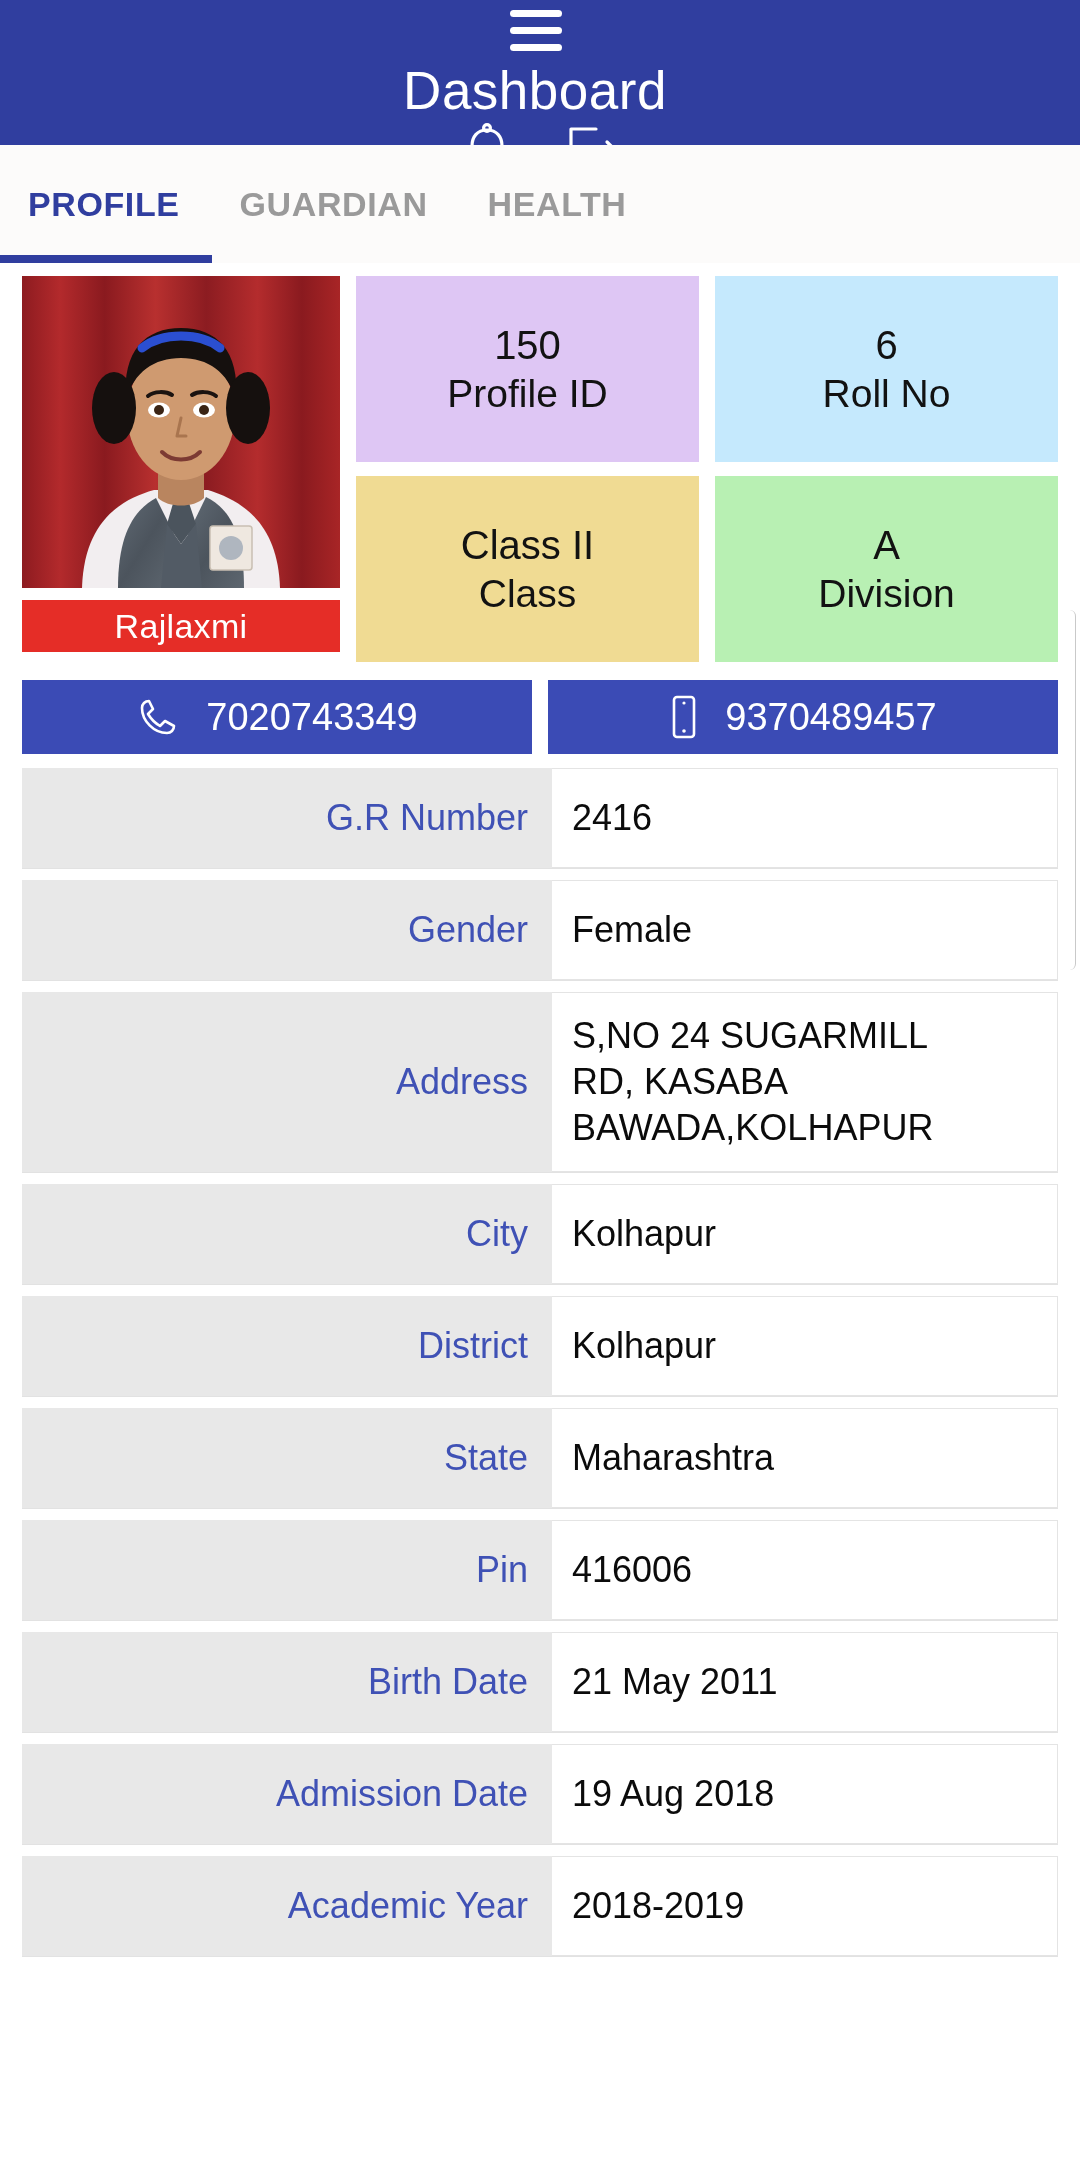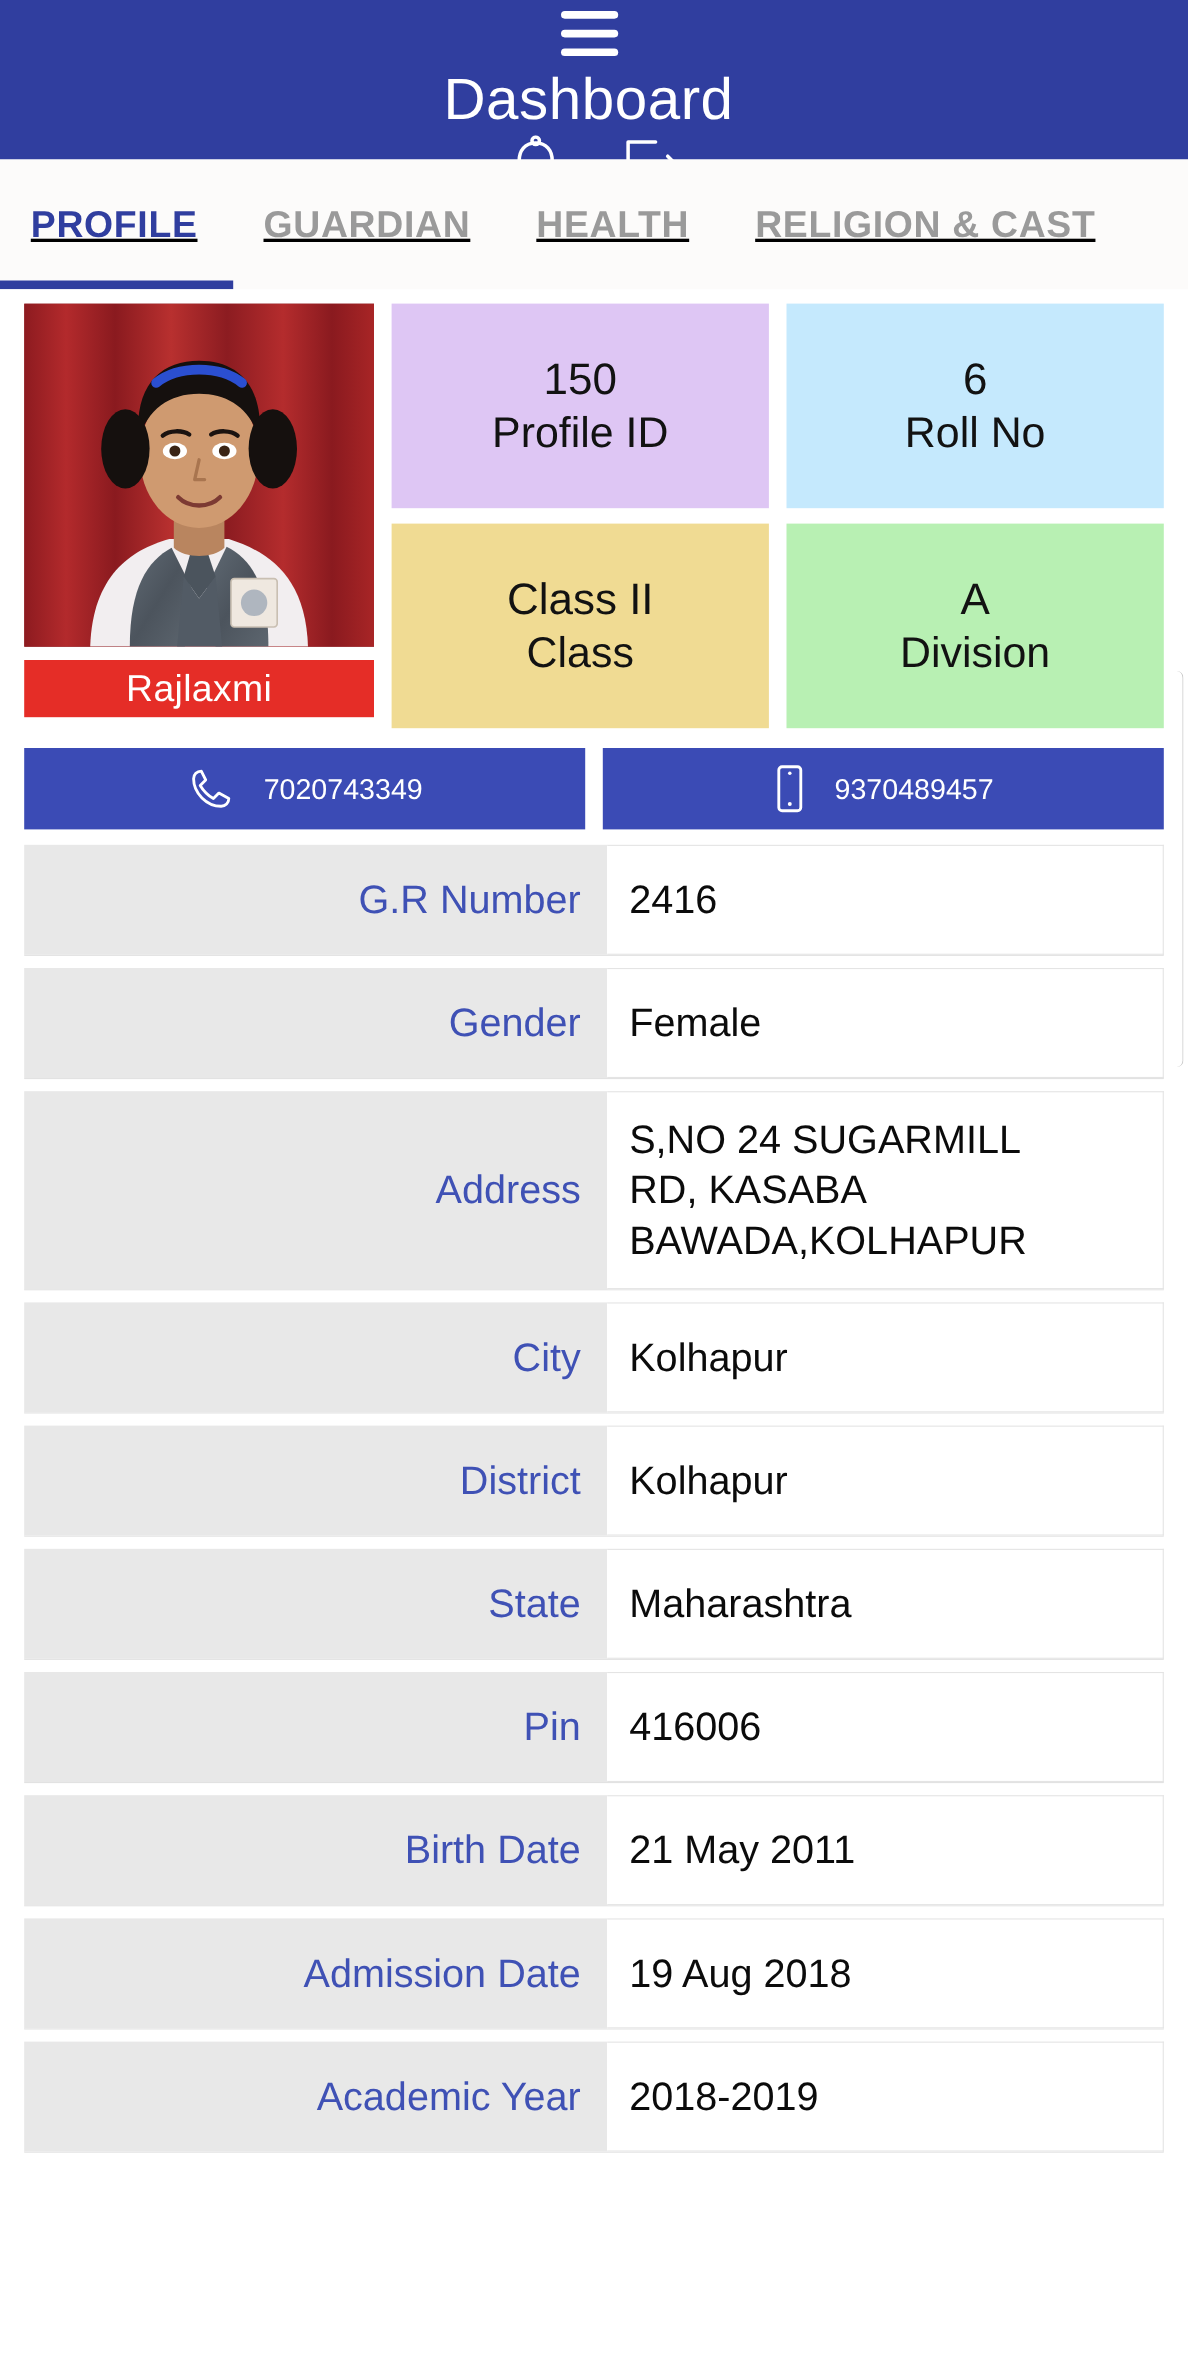--- a/index.html
+++ b/index.html
@@ -79,21 +79,20 @@
   
   .tabs {
     position: relative;
     height: 118px;
     background: #FCFBFA;
     display: flex;
     align-items: center;
     padding-left: 28px;
     white-space: nowrap;
     overflow: hidden;
-    text-decoration: underline;
   }
   .tab {
     font-size: 34px;
     font-weight: 700;
     color: #9A9A9A;
     letter-spacing: 0.6px;
     padding: 0 0 0 0;
     margin-right: 60px;
     position: relative;
     height: 118px;
@@ -187,21 +186,21 @@
   }
   .phone-btn {
     flex: 1 1 0;
     height: 74px;
     background: #3B4BB5;
     display: flex;
     align-items: center;
     justify-content: center;
     gap: 26px;
     color: #ffffff;
-    font-size: 26px;
+    font-size: 38px;
     cursor: pointer;
   }
   .phone-btn svg { display: block; flex: 0 0 auto; }
 
   
   .details {
     padding: 14px 22px 0 22px;
     display: flex;
     flex-direction: column;
     gap: 12px;
@@ -296,21 +295,20 @@
           <path d="M42 19 L52 29 L42 39"></path>
         </svg>
       </div>
     </div>
   </div>
 
   <div class="tabs">
     <div class="tab active">PROFILE</div>
     <div class="tab">GUARDIAN</div>
     <div class="tab">HEALTH</div>
-    <div class="tab">RELIGION &amp; CAST</div>
   </div>
 
   <div class="content">
 
     <div class="top-grid">
 
       <div class="photo-col">
         <div class="photo-frame">
           <svg viewBox="0 0 318 312" preserveAspectRatio="xMidYMid slice">
             <defs>

